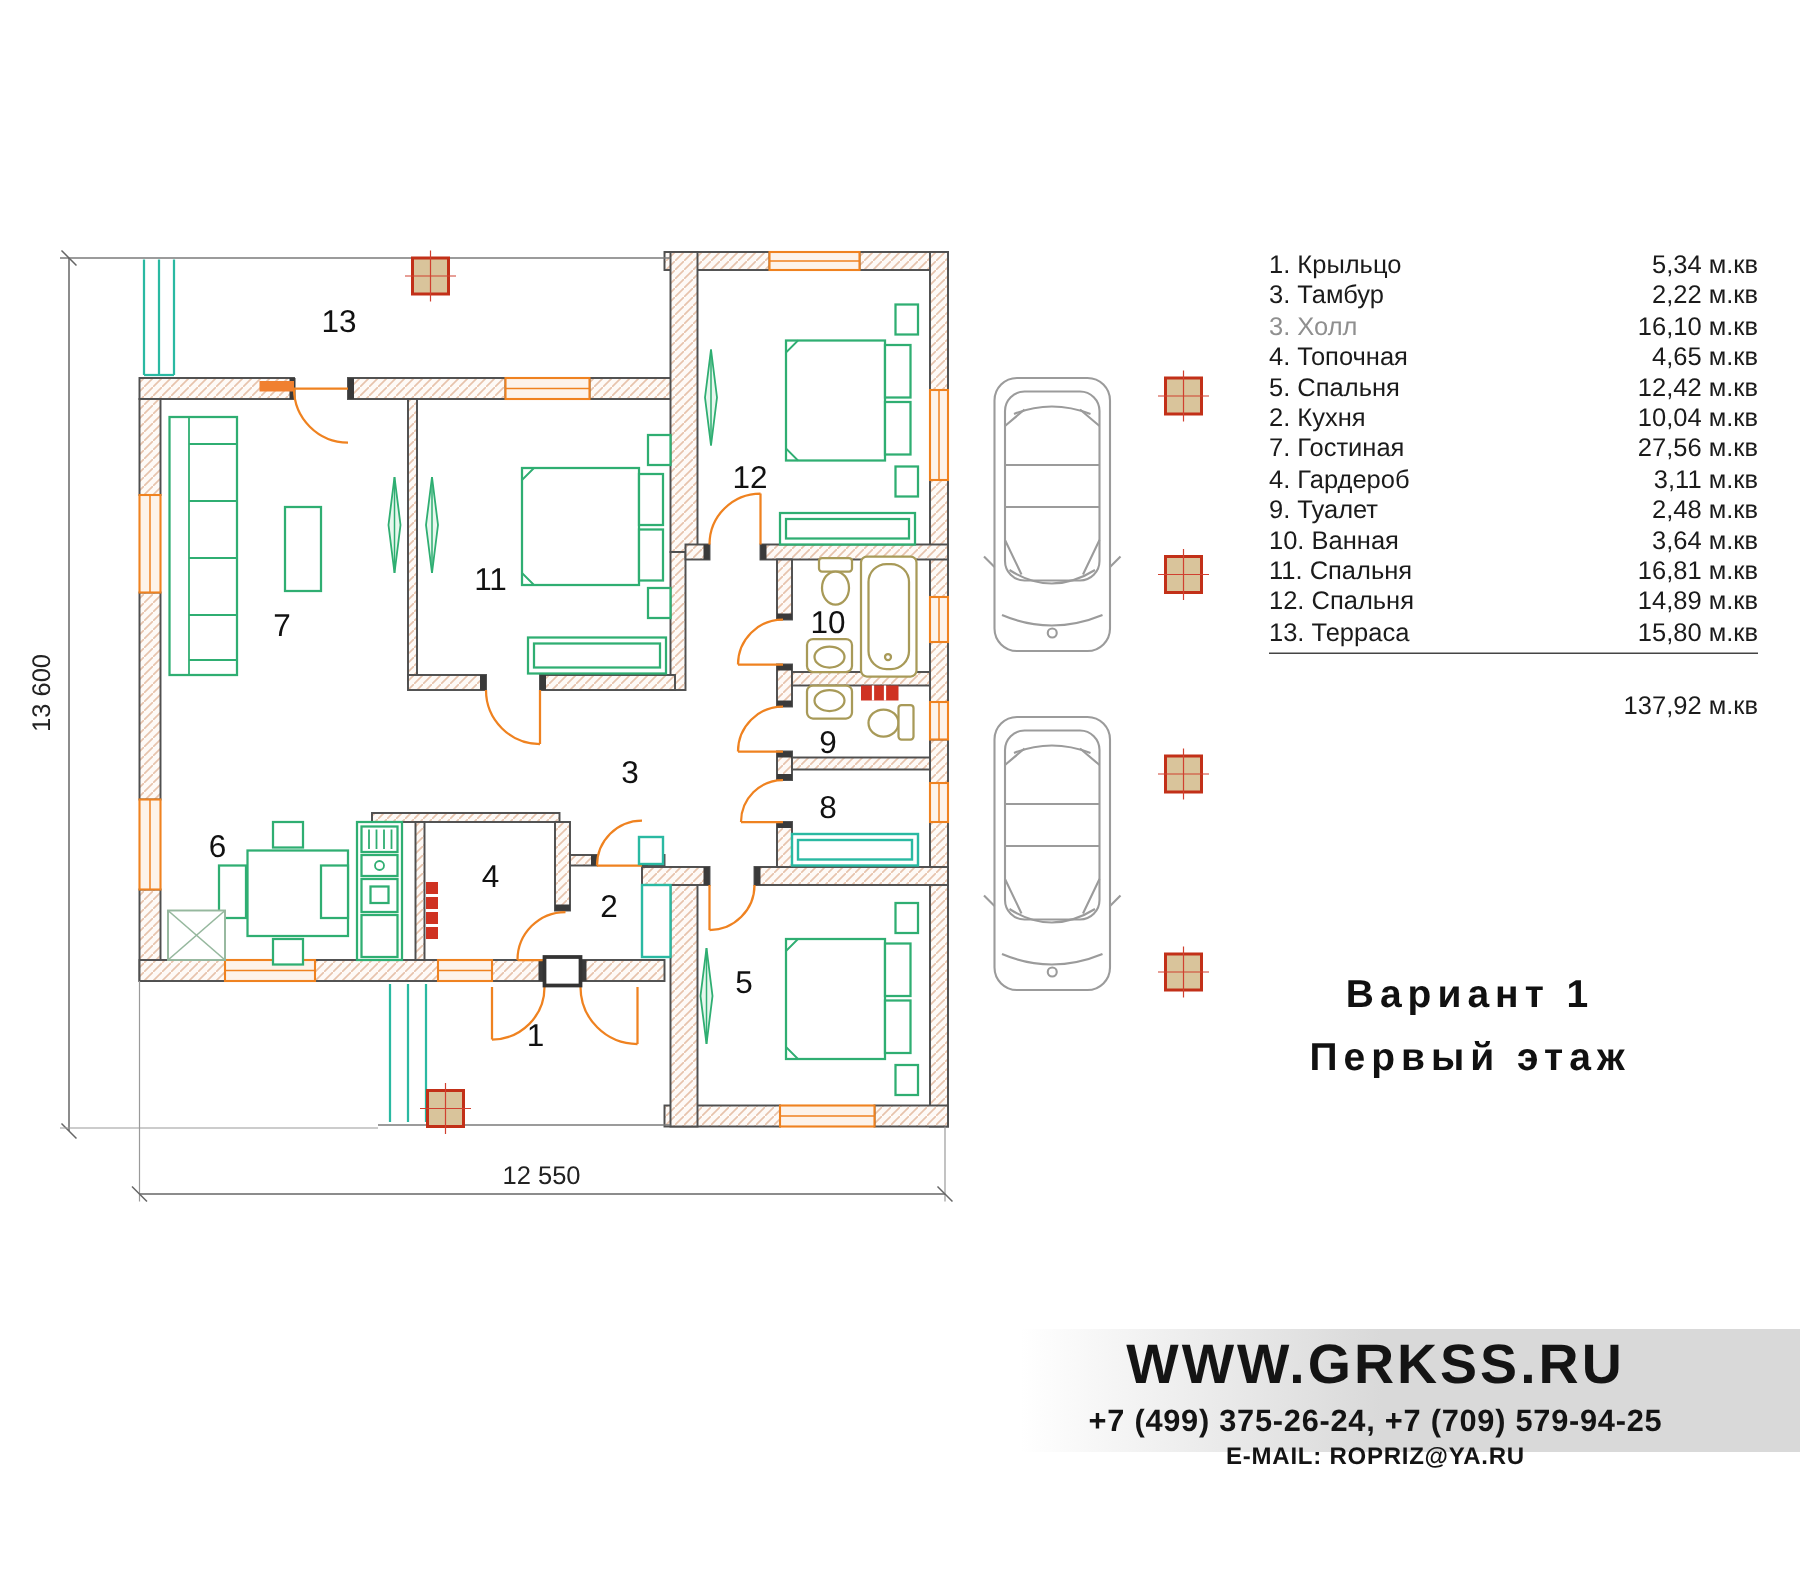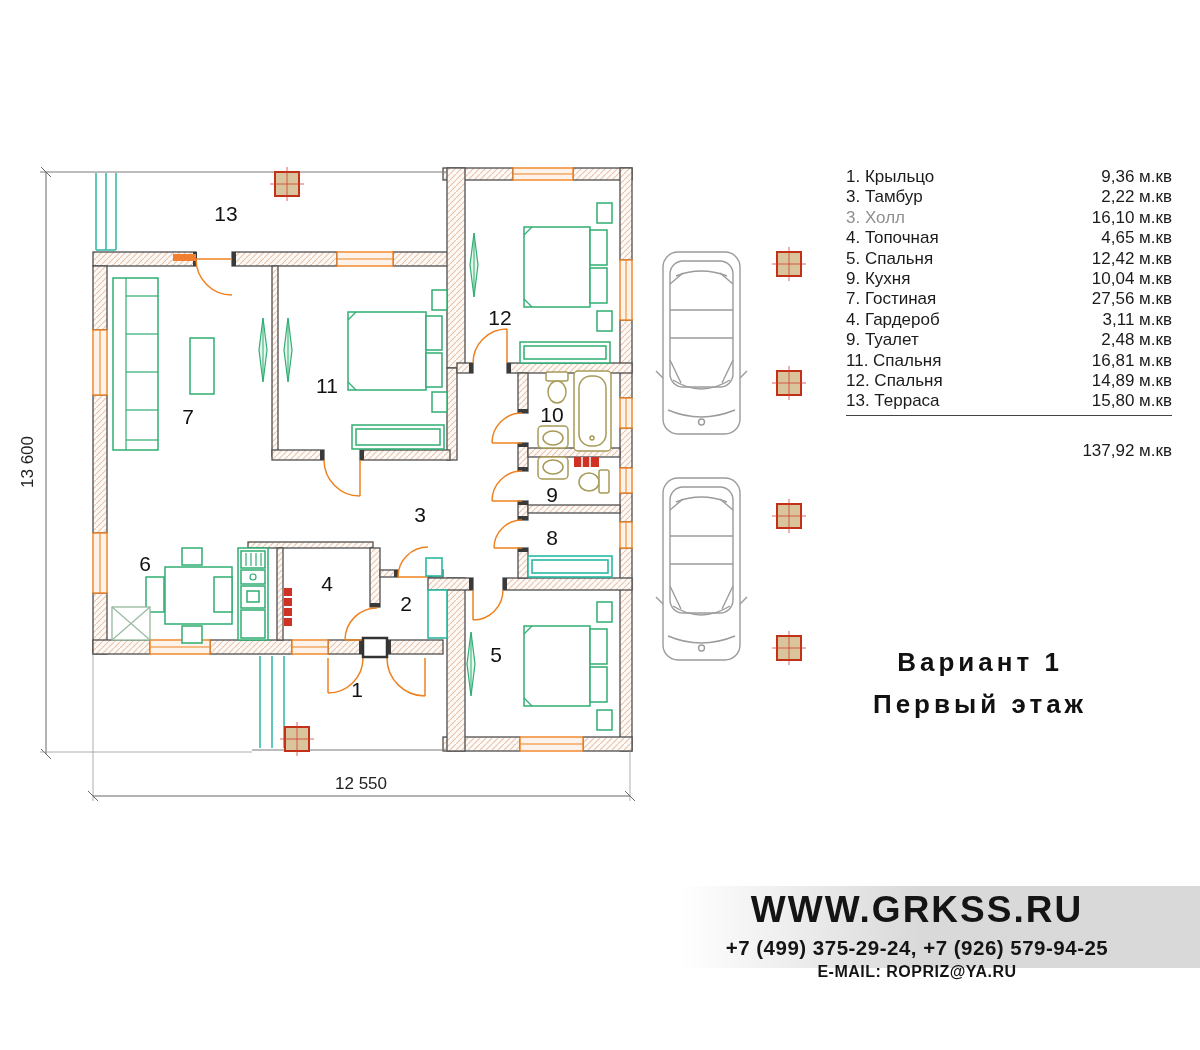--- a/index.html
+++ b/index.html
@@ -410,53 +410,57 @@
     <text class="rnum" x="552" y="422">10</text>
     <text class="rnum" x="327" y="393">11</text>
     <text class="rnum" x="500" y="325">12</text>
     <text class="rnum" x="226" y="221">13</text>
   </g>
 </svg>
 
 <div class="legend">
   <div class="lrow">
         <span class="lname">1. Крыльцо</span>
-        <span class="larea">9,36 м.кв</span>
+        <span class="larea">5,34 м.кв</span>
       </div>
   <div class="lrow">
         <span class="lname">3. Тамбур</span>
         <span class="larea">2,22 м.кв</span>
       </div>
   <div class="lrow">
         <span class="lname muted">3. Холл</span>
         <span class="larea">16,10 м.кв</span>
       </div>
   <div class="lrow">
         <span class="lname">4. Топочная</span>
         <span class="larea">4,65 м.кв</span>
       </div>
   <div class="lrow">
         <span class="lname">5. Спальня</span>
         <span class="larea">12,42 м.кв</span>
       </div>
   <div class="lrow">
-        <span class="lname">9. Кухня</span>
+        <span class="lname">2. Кухня</span>
         <span class="larea">10,04 м.кв</span>
       </div>
   <div class="lrow">
         <span class="lname">7. Гостиная</span>
         <span class="larea">27,56 м.кв</span>
       </div>
   <div class="lrow">
         <span class="lname">4. Гардероб</span>
         <span class="larea">3,11 м.кв</span>
       </div>
   <div class="lrow">
         <span class="lname">9. Туалет</span>
         <span class="larea">2,48 м.кв</span>
+      </div>
+  <div class="lrow">
+        <span class="lname">10. Ванная</span>
+        <span class="larea">3,64 м.кв</span>
       </div>
   <div class="lrow">
         <span class="lname">11. Спальня</span>
         <span class="larea">16,81 м.кв</span>
       </div>
   <div class="lrow">
         <span class="lname">12. Спальня</span>
         <span class="larea">14,89 м.кв</span>
       </div>
   <div class="lrow">
@@ -468,18 +472,18 @@
 </div>
 
 <div class="title">
   <div>Вариант 1</div>
   <div>Первый этаж</div>
 </div>
 
 <div class="footer">
   <div class="footer-inner">
     <div class="f-site">WWW.GRKSS.RU</div>
-    <div class="f-phones">+7 (499) 375-29-24, +7 (926) 579-94-25</div>
+    <div class="f-phones">+7 (499) 375-26-24, +7 (709) 579-94-25</div>
     <div class="f-email">E-MAIL: ROPRIZ@YA.RU</div>
   </div>
 </div>
 
 </div>
 
 </body></html>

